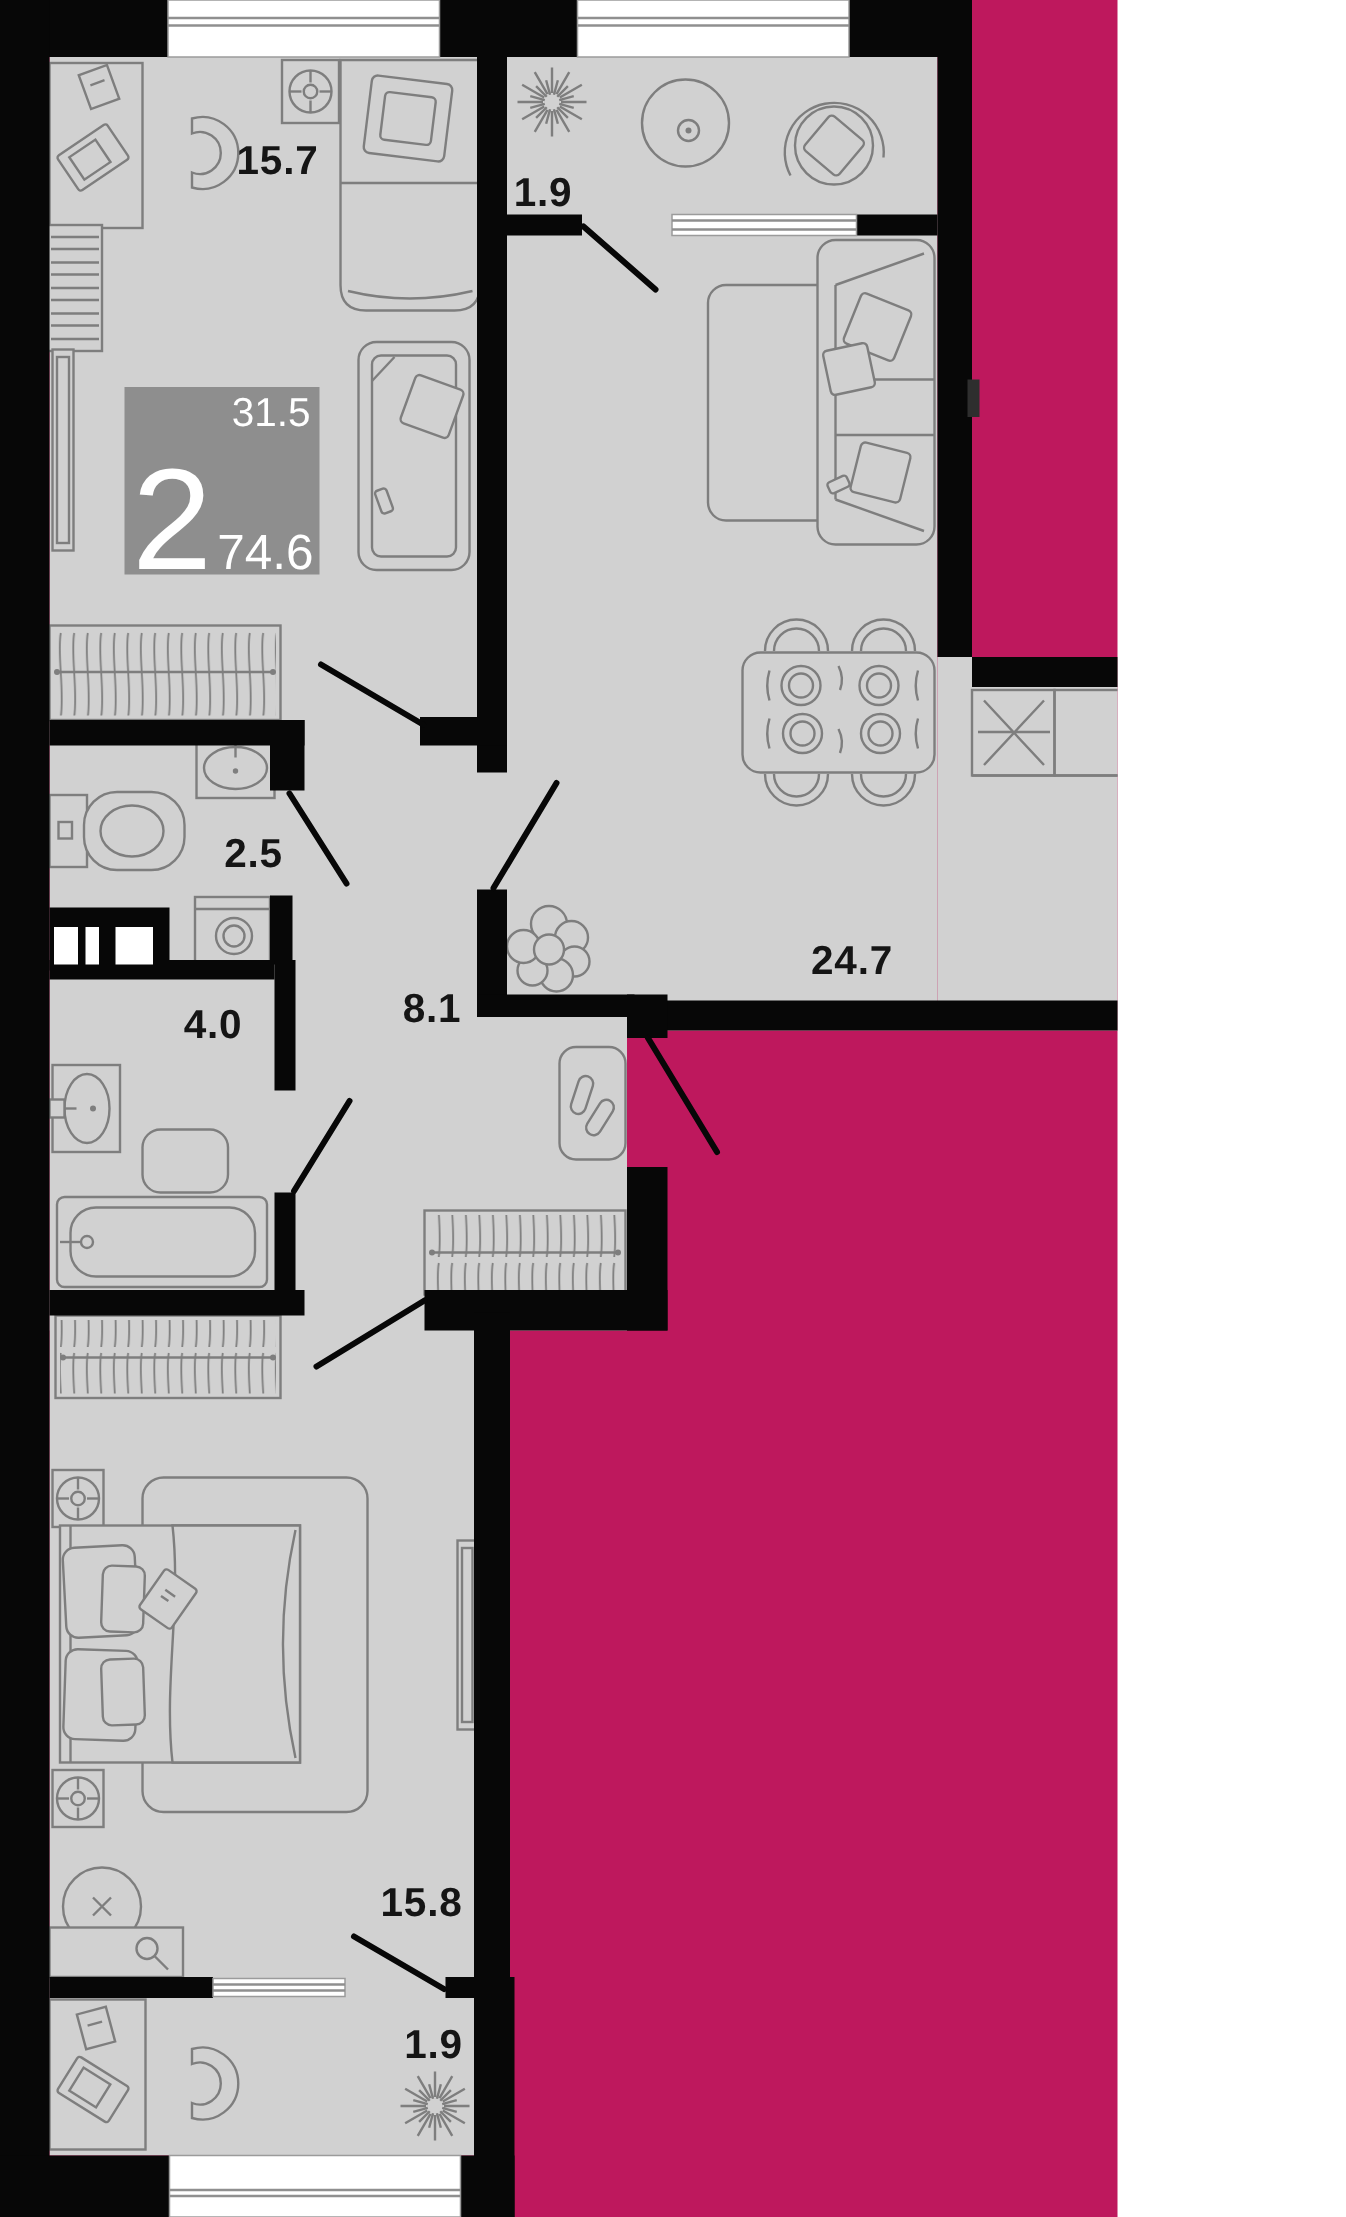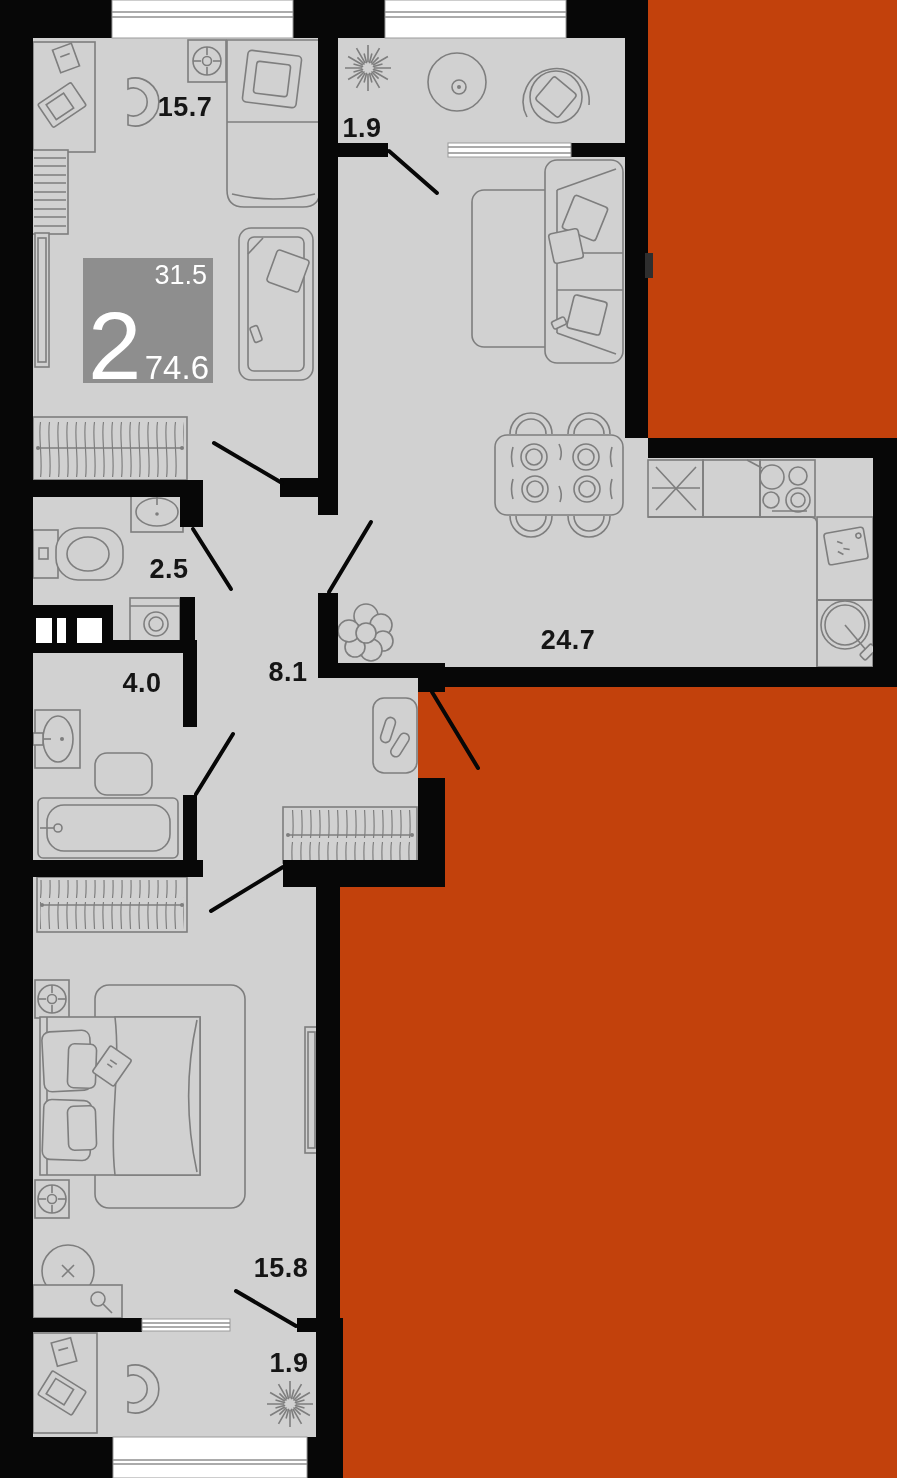--- a/index.html
+++ b/index.html
@@ -1,16 +1,16 @@
 <!DOCTYPE html>
 <html style="--wall: #070707; --floor: #d1d1d1; --furniture-line: #7e7e7e; --badge-bg: #8e8e8e; --badge-text: #ffffff; --label-text: #151515; --exterior: #ffffff;"><head>
 <meta charset="utf-8">
 <style>
   html,body{margin:0;padding:0;background:#fff;}
-  .stage{position:relative;width:897px;height:1478px;background:#c2410c;overflow:hidden;}
+  .stage{position:relative;width:745px;height:1478px;background:#be185d;overflow:hidden;}
   svg{display:block;}
   .wall{fill:var(--wall,#070707);}
   .floor{fill:var(--floor,#d1d1d1);}
   .ln{stroke:var(--furniture-line,#7e7e7e);fill:none;stroke-width:1.6;}
   .lf{stroke:var(--furniture-line,#7e7e7e);fill:var(--floor,#d1d1d1);stroke-width:1.6;}
   .dot{fill:var(--furniture-line,#7e7e7e);}
   .whitebox{fill:#fff;stroke:#9b9b9b;stroke-width:1;}
   .wline{stroke:#8f8f8f;stroke-width:1.6;fill:none;}
   .door{stroke:var(--wall,#070707);stroke-width:4;fill:none;stroke-linecap:round;}
   .rlabel{font-family:"Liberation Sans",sans-serif;font-size:27px;font-weight:600;

